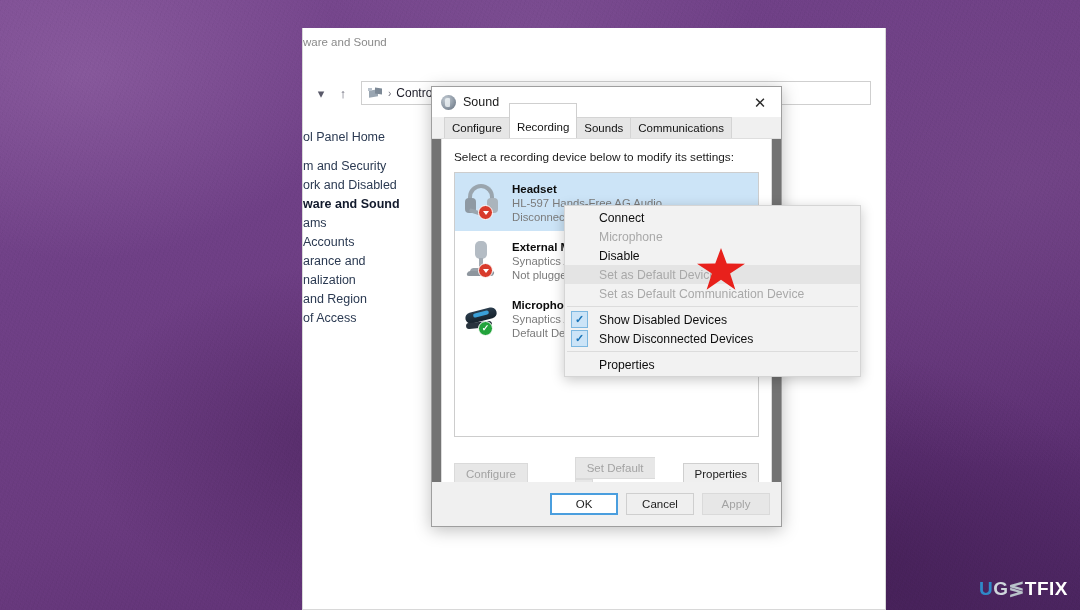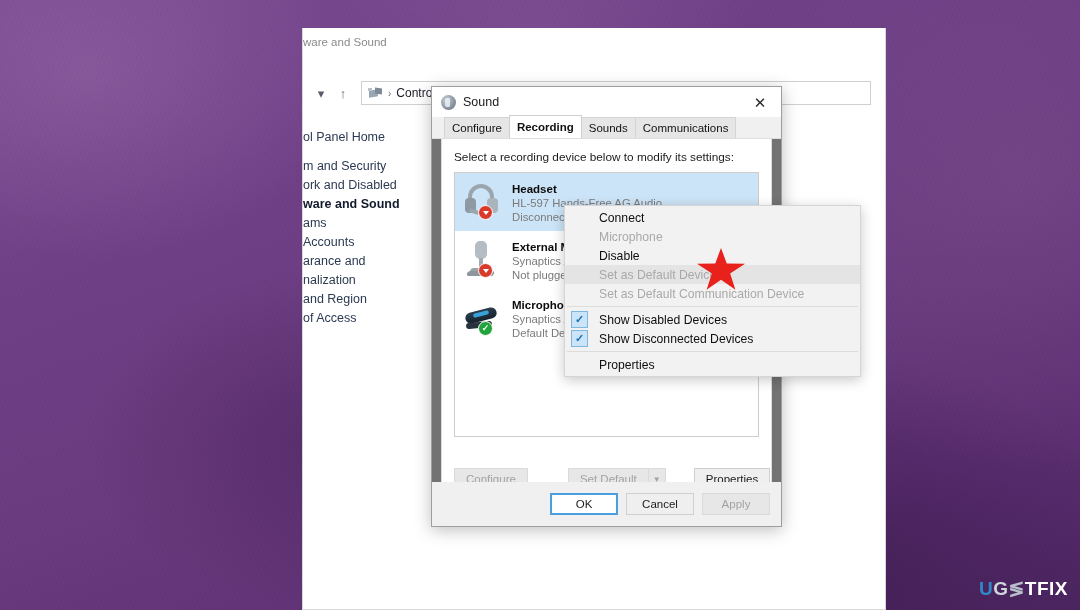--- a/index.html
+++ b/index.html
@@ -221,23 +221,22 @@
     border: 1px solid #d4d4d4;
     border-bottom: none;
     margin-right: -1px;
     line-height: 14px;
     white-space: nowrap;
   }
   .sd-tab.active {
     background: #ffffff;
     border-color: #cfcfcf;
     position: relative; z-index: 2;
-    padding-top: 4px;
+    padding-top: 16px;
     padding-bottom: 4px;
-    font-weight: bold;
   }
 
   #sd-panel {
     background: #ffffff;
     margin: 0 9px;
     height: 362px;
     border: 1px solid #dcdcdc;
     border-top: none;
     position: relative;
     padding: 11px 12px 0 12px;
@@ -375,21 +374,21 @@
     height: 22px;
     padding: 0 11px;
     border: 1px solid #cfcfcf;
     background: #efefef;
     color: #1c1c1c;
     display: flex; align-items: center; justify-content: center;
     white-space: nowrap;
   }
   .btn.disabled { color: #a3a3a3; background: #e7e7e7; border-color: #dadada; }
   .split {
-    display: flex; align-items: stretch;
+    display: flex; align-items: stretch; flex-direction: column;
   }
   .split .main { border-right: none; }
   .split .caret {
     width: 18px;
     border: 1px solid #dadada;
     background: #e7e7e7;
     display: flex; align-items: center; justify-content: center;
     color: #a3a3a3; font-size: 8px;
   }
   #sd-footer {

